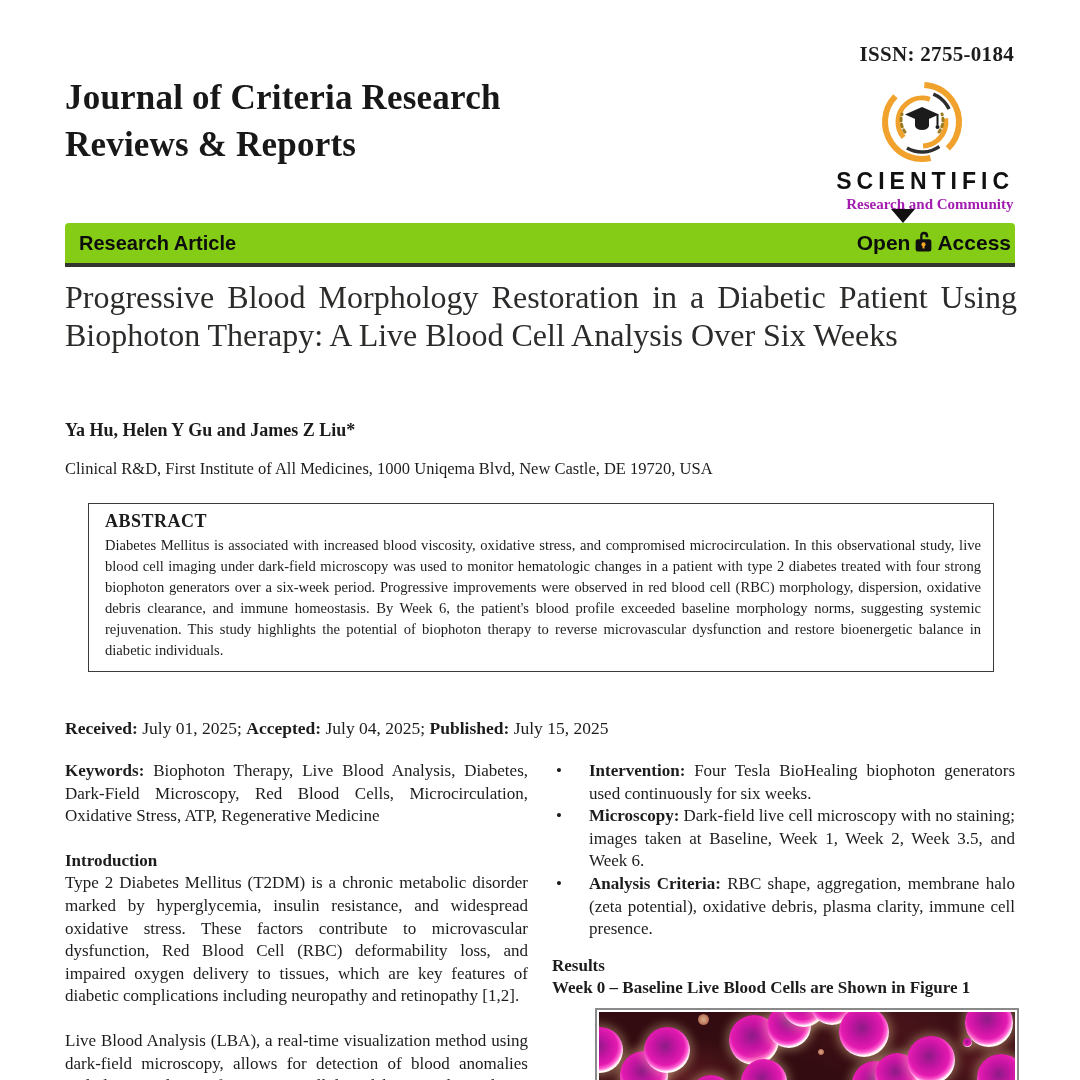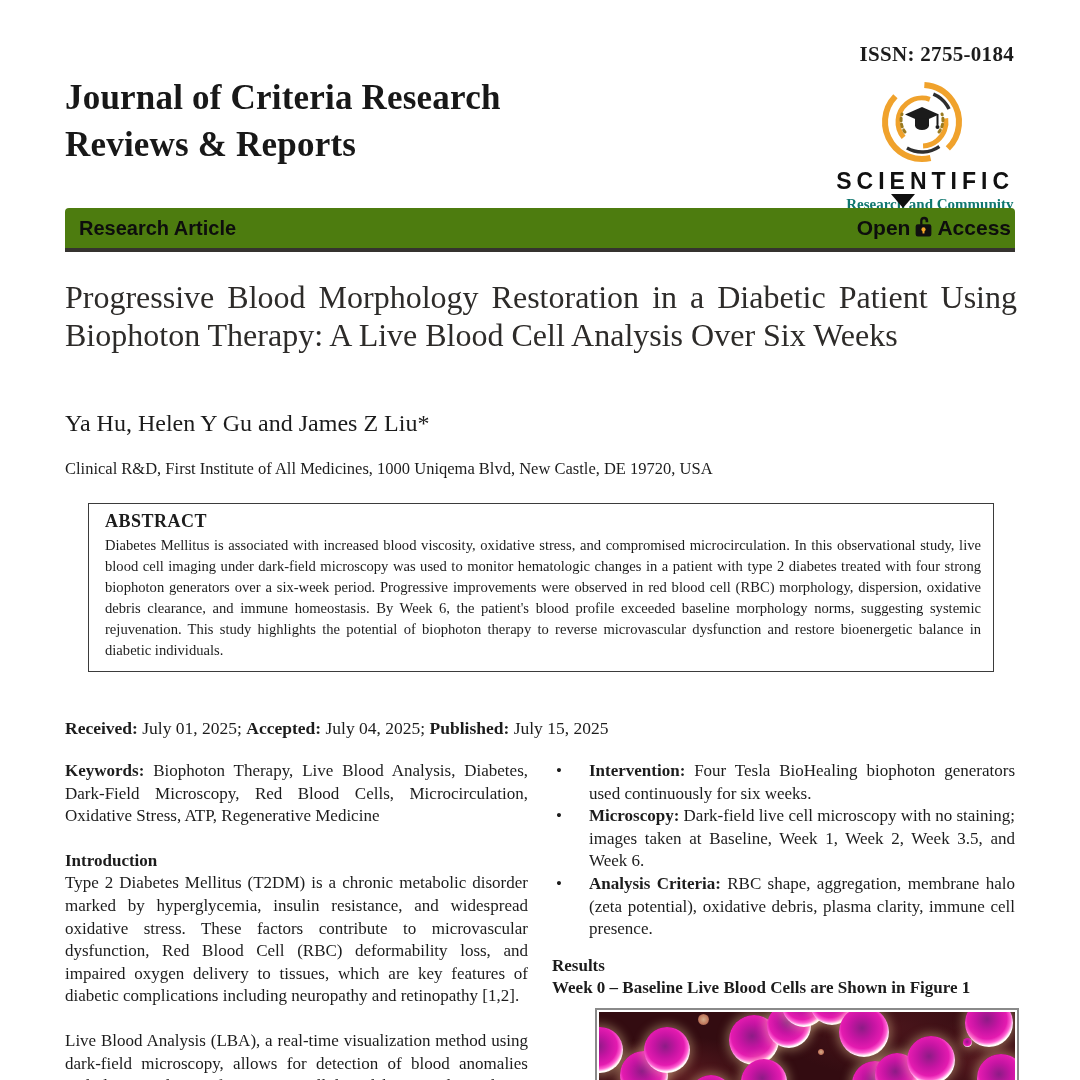--- a/index.html
+++ b/index.html
@@ -6,37 +6,37 @@
   body{width:1080px;height:1080px;overflow:hidden;position:relative;
        font-family:"Liberation Serif",serif;color:#1c1c1c;}
   .abs{position:absolute;}
 
   
   .issn{top:42px;right:66px;font-size:21px;font-weight:bold;letter-spacing:.3px;}
   .journal-title{top:74px;left:65px;font-size:35px;font-weight:bold;line-height:47px;letter-spacing:.2px;color:#181818;}
   .logo{top:80px;right:66px;display:flex;align-items:center;flex-direction:column;}
   .logo-text{margin-left:6px;}
   .logo-name{font-family:"Liberation Sans",sans-serif;font-weight:bold;font-size:23px;letter-spacing:5px;color:#111;}
-  .logo-tagline{font-family:"Liberation Serif",serif;font-weight:bold;font-size:15px;color:#0f766e;margin-left:10px;margin-top:1px;}
-
-  
-  .banner{top:208px;left:65px;width:950px;height:44px;background:#4d7c0f;
+  .logo-tagline{font-family:"Liberation Serif",serif;font-weight:bold;font-size:15px;color:#a21caf;margin-left:10px;margin-top:1px;}
+
+  
+  .banner{top:223px;left:65px;width:950px;height:44px;background:#84cc16;
           border-bottom:4px solid #35332f;border-radius:4px 4px 0 0;
           display:flex;align-items:center;justify-content:space-between;
           font-family:"Liberation Sans",sans-serif;font-weight:bold;box-sizing:border-box;}
   .banner-label{font-size:20px;color:#0d0d0d;padding-left:14px;}
   .open-access{display:flex;align-items:center;padding-right:4px;font-size:21px;color:#0d0d0d;}
   .open-access svg{margin:0 3px;}
   .oa-triangle{top:-14px;right:100px;width:0;height:0;border-left:12px solid transparent;
                border-right:12px solid transparent;border-top:14px solid #101010;}
 
   
   .article-title{top:278px;left:65px;width:952px;font-size:32px;line-height:38px;
                  text-align:justify;color:#2d2b29;}
-  .authors{top:410px;left:65px;font-size:24px;font-weight:normal;}
+  .authors{top:420px;left:65px;font-size:18px;font-weight:bold;}
   .affiliation{top:459px;left:65px;font-size:16.5px;}
 
   
   .abstract-box{top:503px;left:88px;width:876px;border:1.5px solid #3b3b3b;
                 padding:7px 12px 10px 16px;}
   .abstract-heading{font-size:18px;font-weight:bold;letter-spacing:.5px;margin-bottom:3px;}
   .abstract-text{font-size:14.6px;line-height:21px;text-align:justify;}
 
   
   .corr{top:665px;left:65px;width:950px;}

